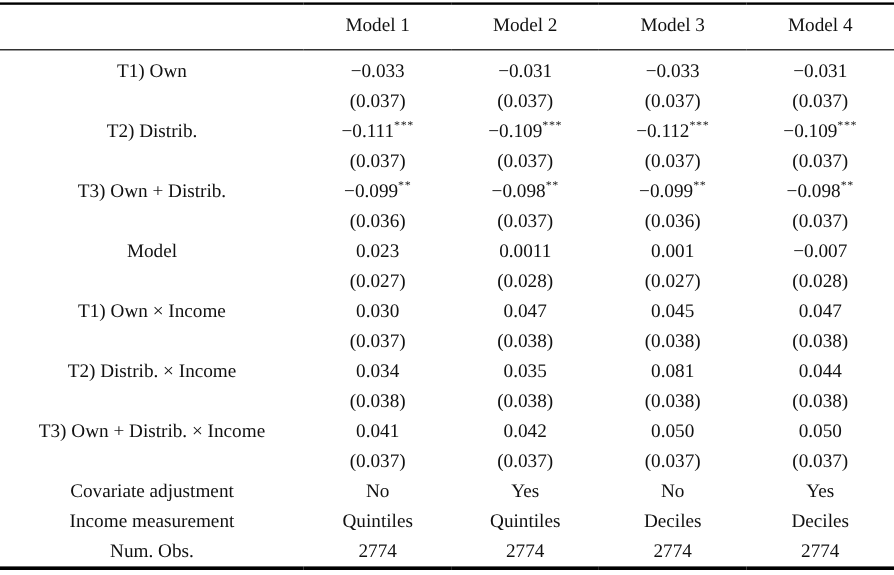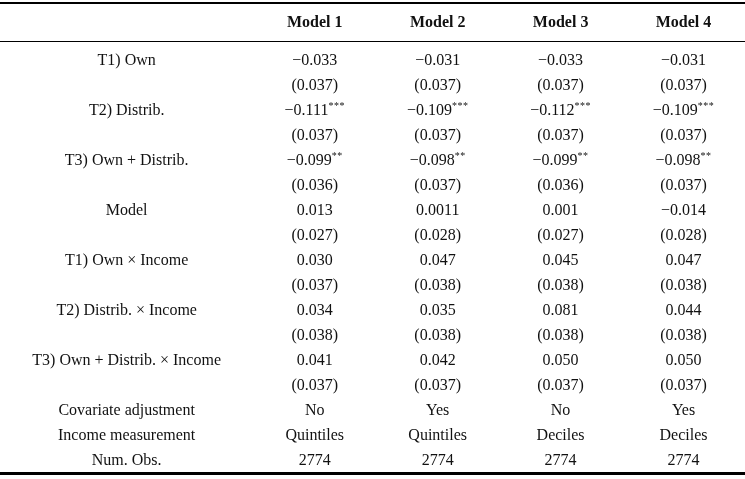--- a/index.html
+++ b/index.html
@@ -18,21 +18,21 @@
     overflow: hidden;
   }
   table.reg-table {
     width: 745px;
     border-collapse: collapse;
     border-top: 2px solid #000000;
     border-bottom: 3px solid #000000;
     table-layout: fixed;
   }
   table.reg-table thead th {
-    font-weight: bold;
+    font-weight: normal;
     font-size: 16px;
     text-align: center;
     padding: 9px 0 10px 0;
     border-bottom: 1px solid #000000;
     white-space: nowrap;
   }
   table.reg-table thead th.label-col {
     text-align: left;
     padding-left: 8px;
   }
@@ -119,24 +119,24 @@
         </tr>
         <tr>
           <td class="label-cell"></td>
           <td class="value-cell">(0.036)</td>
           <td class="value-cell">(0.037)</td>
           <td class="value-cell">(0.036)</td>
           <td class="value-cell">(0.037)</td>
         </tr>
         <tr>
           <td class="label-cell">Model</td>
-          <td class="value-cell">0.013</td>
+          <td class="value-cell">0.023</td>
           <td class="value-cell">0.0011</td>
           <td class="value-cell">0.001</td>
-          <td class="value-cell">−0.014</td>
+          <td class="value-cell">−0.007</td>
         </tr>
         <tr>
           <td class="label-cell"></td>
           <td class="value-cell">(0.027)</td>
           <td class="value-cell">(0.028)</td>
           <td class="value-cell">(0.027)</td>
           <td class="value-cell">(0.028)</td>
         </tr>
         <tr>
           <td class="label-cell">T1) Own × Income</td>

